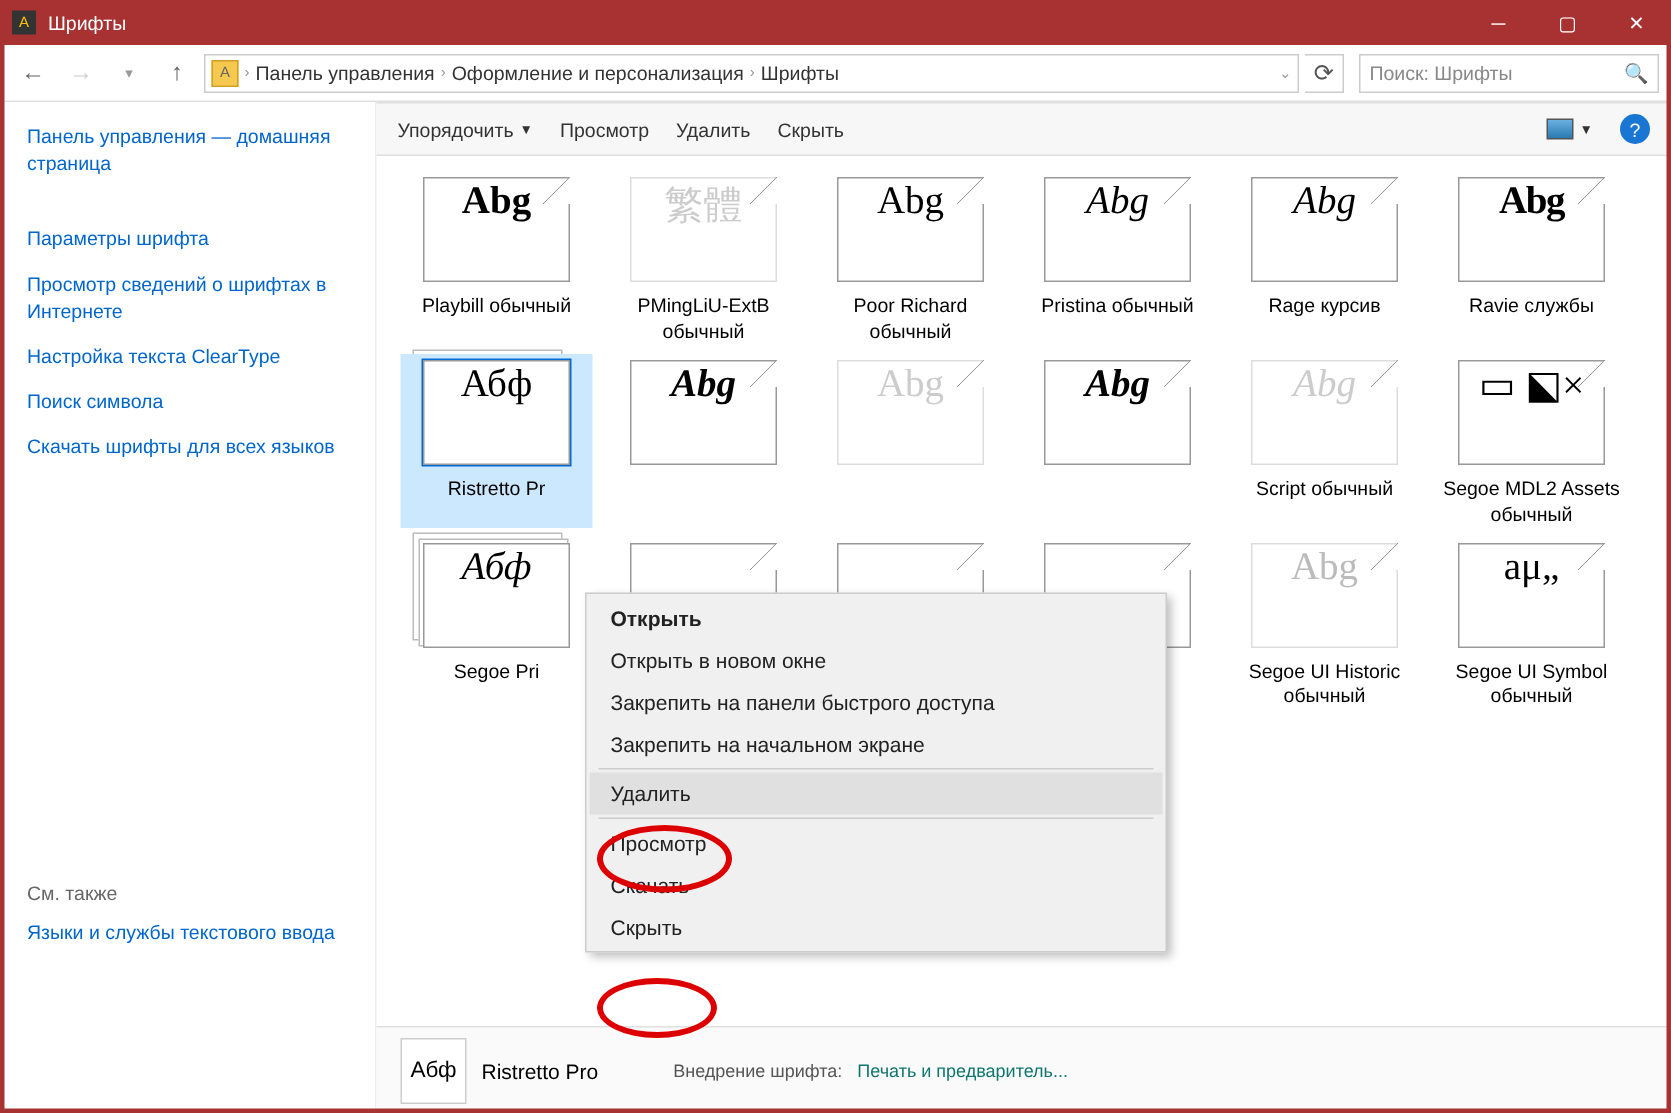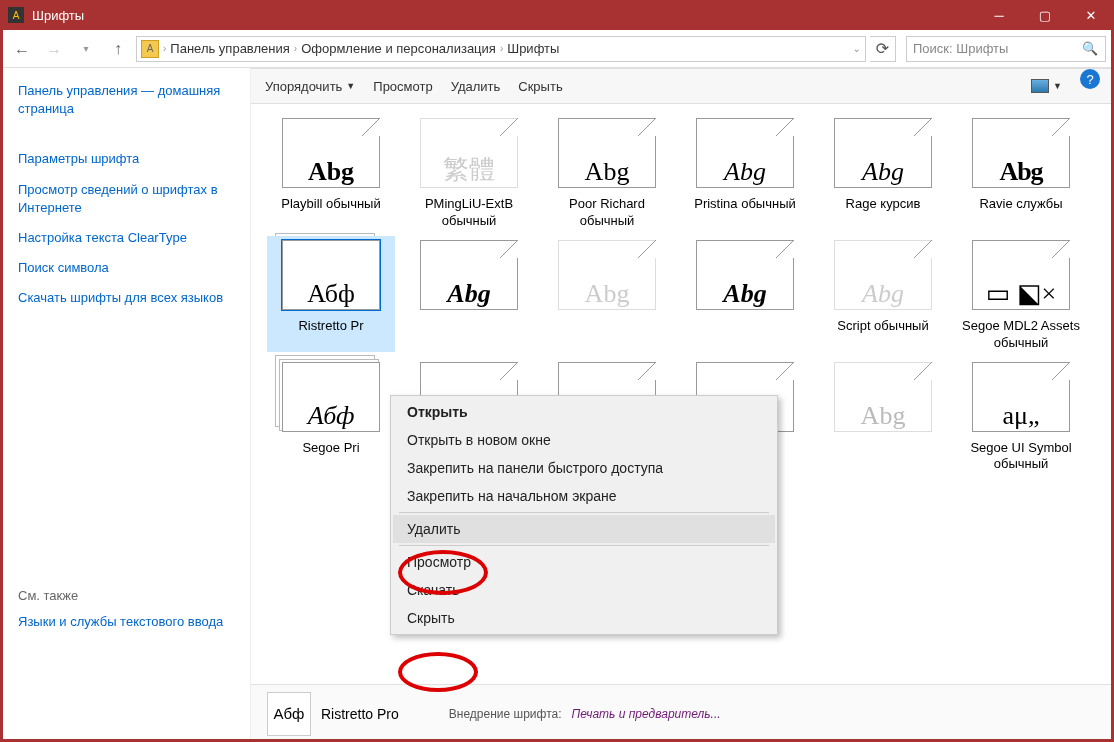--- a/index.html
+++ b/index.html
@@ -19,31 +19,31 @@
   .refresh { width:26px;height:26px;border:1px solid #ccc;border-left:0;display:flex;align-items:center;justify-content:center;color:#555;cursor:pointer;}
   .search { width:200px; height:26px; border:1px solid #ccc; margin-left:6px; display:flex;align-items:center; padding:0 6px; color:#888; font-size:13px;}
   .search .sicon { margin-left:auto; color:#888;}
   
   .main { display:flex; height: calc(742px - 30px - 38px); }
   .sidebar { width: 250px; padding: 14px 18px; font-size:13px; }
   .sidebar a { color:#0066cc; text-decoration:none; display:block; margin-bottom:12px; line-height:1.4; cursor:pointer;}
   .sidebar .seealso { color:#666; margin-top:280px; margin-bottom:10px; }
   .content { flex:1; display:flex; flex-direction:column; border-left:1px solid #eee;}
   .heading { color:#003399; font-size:20px; font-weight:400; padding: 18px 22px 14px; }
-  .toolbar { height:36px; background:#f7f7f7; border-top:1px solid #e0e0e0; border-bottom:1px solid #e0e0e0; display:flex;padding:0 14px; font-size:13px; gap:18px; }
+  .toolbar { height:36px; background:#f7f7f7; border-top:1px solid #e0e0e0; border-bottom:1px solid #e0e0e0; display:flex;align-items:center; padding:0 14px; font-size:13px; gap:18px; }
   .toolbar .tbtn { cursor:pointer; color:#333; display:flex;align-items:center;gap:4px;}
   .toolbar .spacer { flex:1; }
   .toolbar .viewicon { width:18px;height:14px;background:linear-gradient(#6ab0e0,#2a7ab0);border:1px solid #555;}
   .toolbar .help { width:20px;height:20px;border-radius:50%;background:#1976d2;color:#fff;display:flex;align-items:center;justify-content:center;font-size:13px;}
   
   .grid { flex:1; overflow:hidden; padding: 10px 16px; display:grid; grid-template-columns: repeat(6, 128px); gap: 6px 10px; align-content:start; position:relative;}
   .fonttile { width:128px; display:flex; flex-direction:column; align-items:center; cursor:pointer;}
   .fonttile.selected .preview { outline:1px solid #006bd6;}
   .fonttile.selected { background:#cce8ff;}
-  .preview { width:98px; height:70px; background:#fff; border:1px solid #999; position:relative; display:flex;align-items:flex-end;justify-content:center; font-size:26px; margin:4px 0;}
+  .preview { width:98px; height:70px; background:#fff; border:1px solid #999; position:relative; display:flex;align-items:flex-start;justify-content:center; font-size:26px; margin:4px 0;}
   .preview.dim { color:#ccc; border-color:#ddd;}
   .preview .fold { position:absolute; top:-1px; right:-1px; width:18px; height:18px; background:linear-gradient(135deg, transparent 48%, #999 50%, #fff 52%);}
   .preview.stack::before, .preview.stack::after { content:''; position:absolute; width:98px; height:70px; border:1px solid #bbb; background:#fff; z-index:-1;}
   .preview.stack::before { top:-4px; left:-4px;}
   .preview.stack::after { top:-8px; left:-8px; z-index:-2;}
   .fontname { font-size:13px; text-align:center; line-height:1.3; max-width:120px; margin-top:4px;}
   .preview .sample { font-family: Georgia, serif; }
   
   .ctxmenu { position:absolute; top:395px; left:390px; width:388px; background:#f0f0f0; border:1px solid #ccc; box-shadow:3px 3px 6px rgba(0,0,0,.25); font-size:14px; z-index:10; padding:2px;}
   .ctxmenu .item { padding: 6px 14px; cursor:pointer; color:#222;}
@@ -238,35 +238,36 @@
             <span class="sample"></span>
             <div class="fold"></div>
           </div>
           <div class="fontname">ji</div>
         </div>
         <div class="fonttile">
           <div class="preview dim" style="font-family:'Segoe UI';color:#bbb;">
             <span class="sample">Abg</span>
             <div class="fold"></div>
           </div>
+          <div class="fontname">Segoe UI Historic обычный</div>
         </div>
         <div class="fonttile">
           <div class="preview">
             <span class="sample">aμ„</span>
             <div class="fold"></div>
           </div>
           <div class="fontname">Segoe UI Symbol обычный</div>
         </div>
       </div>
     <div class="detail">
       <div class="thumb">Абф</div>
       <div style="font-size:14px;margin-right:26px;">Ristretto Pro</div>
       <div class="dgrid" style="margin-left:14px;">
         <span class="lbl">Внедрение шрифта:</span>
-        <span class="val" style="color:#701a75;font-style:italic;">Печать и предваритель...</span>
+        <span class="val" style="color:#0f766e;">Печать и предваритель...</span>
       </div>
     </div>
   </div>
 </div>
 
 <div class="ctxmenu" id="ctxmenu">
     <div class="item bold">Открыть</div>
     <div class="item">Открыть в новом окне</div>
     <div class="item">Закрепить на панели быстрого доступа</div>
     <div class="item">Закрепить на начальном экране</div>

